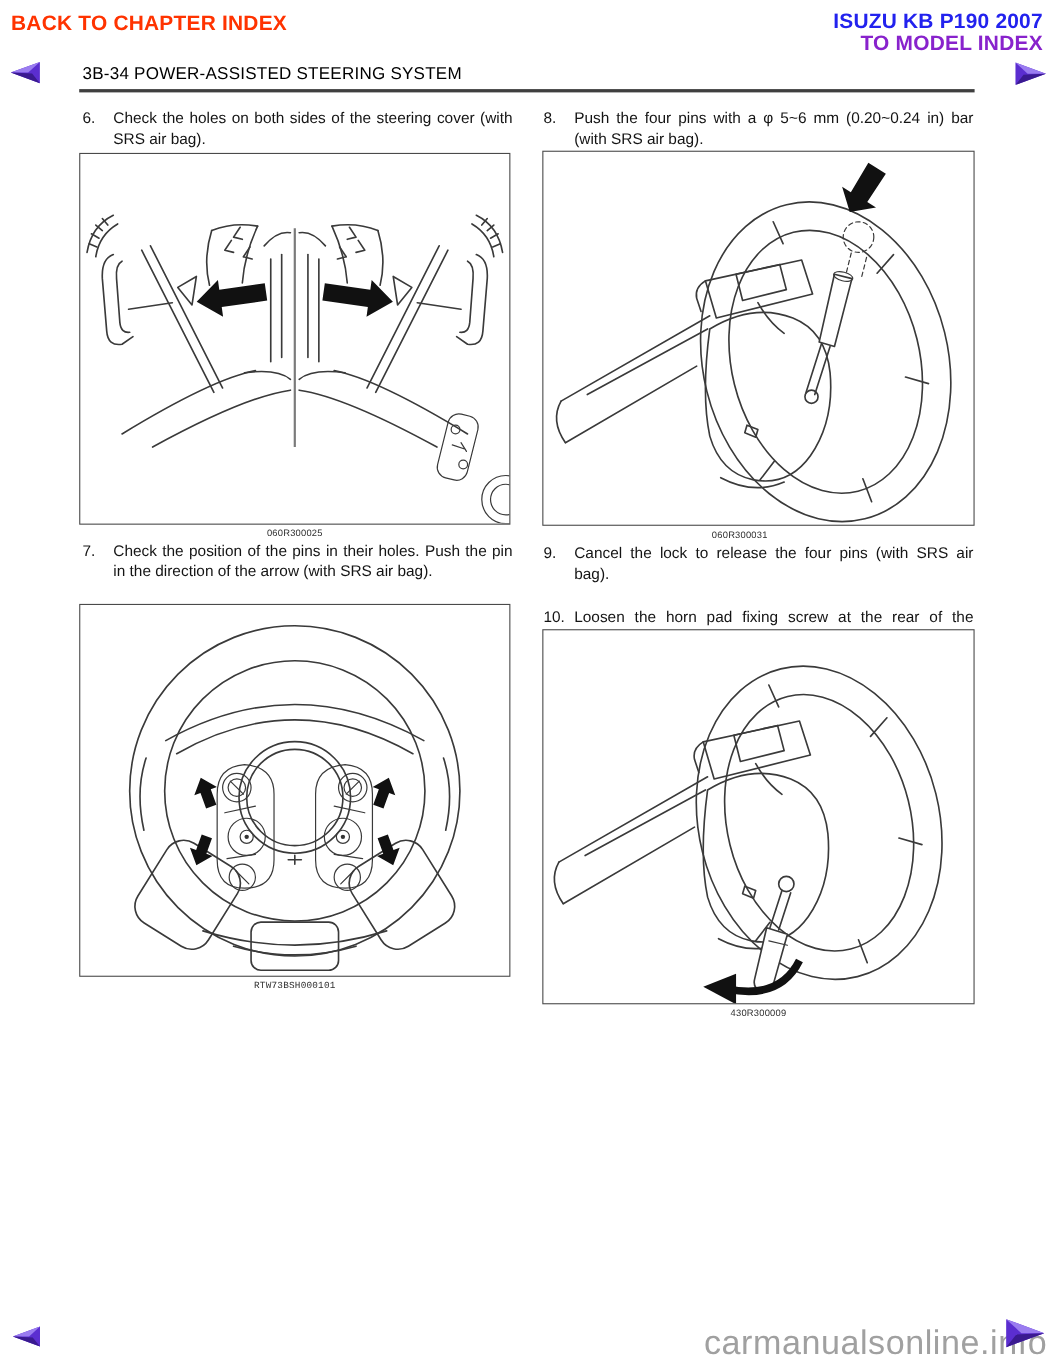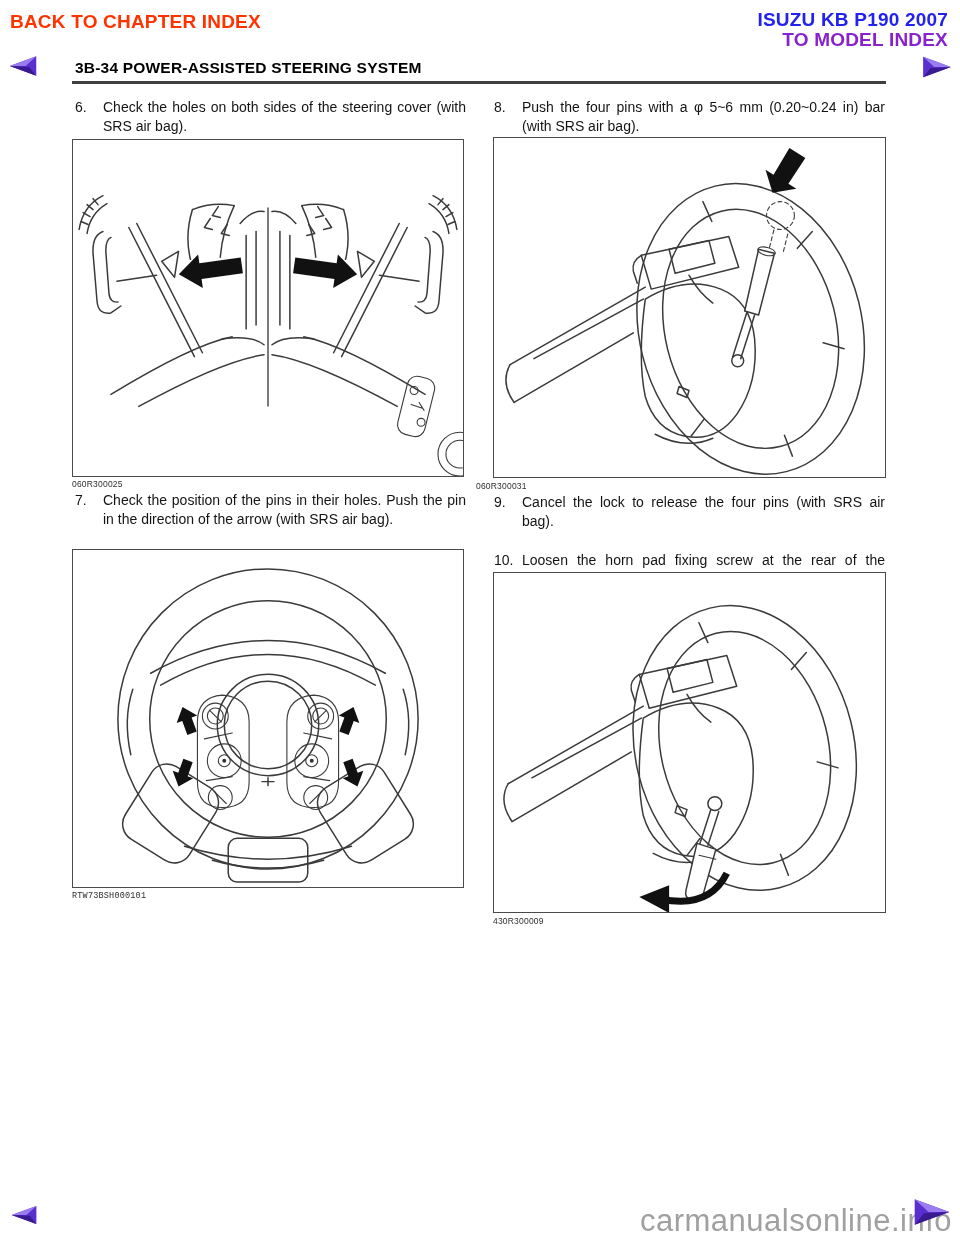--- a/index.html
+++ b/index.html
@@ -7,28 +7,28 @@
     --arrow-main:#5b2ed0; --arrow-light:#9a7cf0;
     --ink:#1a1a1a; --line:#3a3a3a; --watermark:#a0a0a0;
   }
   *{box-sizing:border-box;}
   html,body{margin:0;padding:0;}
   body{width:960px;height:1242px;position:relative;background:#fff;
        font-family:"Liberation Sans",sans-serif;color:var(--ink);overflow:hidden;}
   .abs{position:absolute;}
   .navlink{font-weight:bold;font-size:19px;letter-spacing:.2px;text-decoration:none;cursor:pointer;}
   .nav-right{right:12px;text-align:center;}
-  .page-title{font-weight:bold;font-size:15.5px;color:#000;letter-spacing:.2px;}
+  .page-title{font-weight:normal;font-size:15.5px;color:#000;letter-spacing:.2px;}
   .title-rule{height:2.5px;background:#3f3f3f;}
   .step{display:flex;font-size:14px;line-height:19px;color:#141414;}
   .step .num{flex:none;width:28px;}
   .step .txt{text-align:justify;}
   .figbox{border:1.3px solid #4a4a4a;background:#fff;}
   .figbox svg{display:block;width:100%;height:100%;}
-  .figcode{font-size:8.5px;color:#2e2e2e;text-align:left;letter-spacing:.2px;}
+  .figcode{font-size:8.5px;color:#2e2e2e;text-align:center;letter-spacing:.2px;}
   .ln{fill:none;stroke:var(--line);stroke-width:1.5;stroke-linecap:round;stroke-linejoin:round;}
   .lnthin{fill:none;stroke:var(--line);stroke-width:1.1;stroke-linecap:round;stroke-linejoin:round;}
   .blk{fill:#111;stroke:none;}
   .wfill{fill:#fff;stroke:var(--line);stroke-width:1.5;stroke-linejoin:round;}
   .divider{stroke:#7a7a7a;stroke-width:2;}
   .watermark{font-size:31px;color:var(--watermark);letter-spacing:.5px;}
   .pagearrow{cursor:pointer;display:block;}
 </style>
 </head>
 <body>

